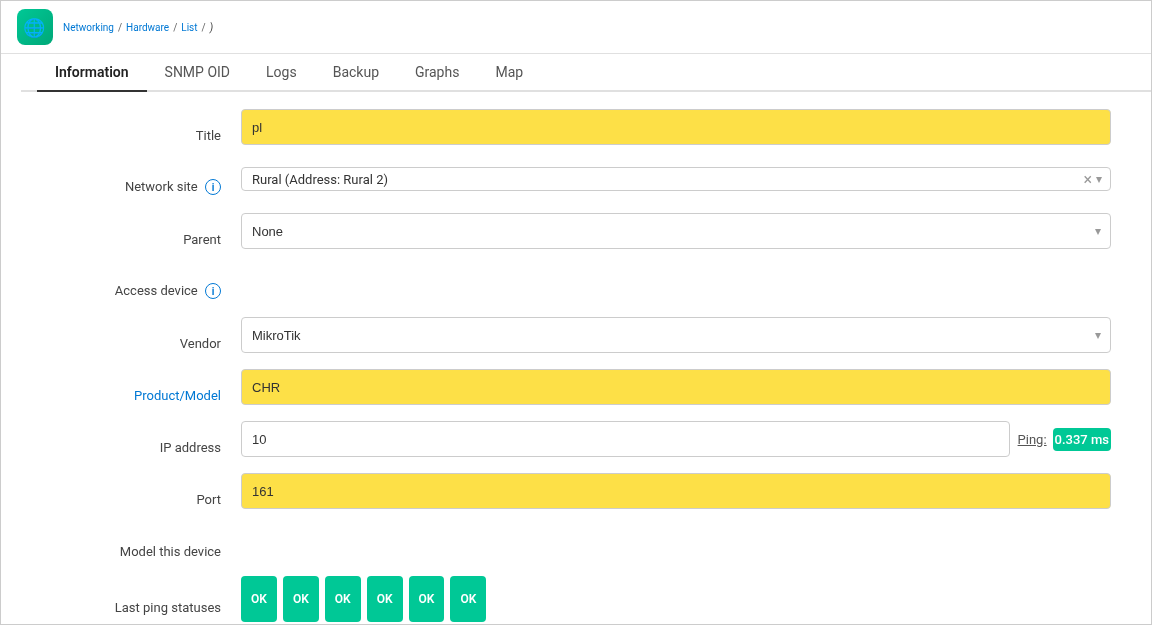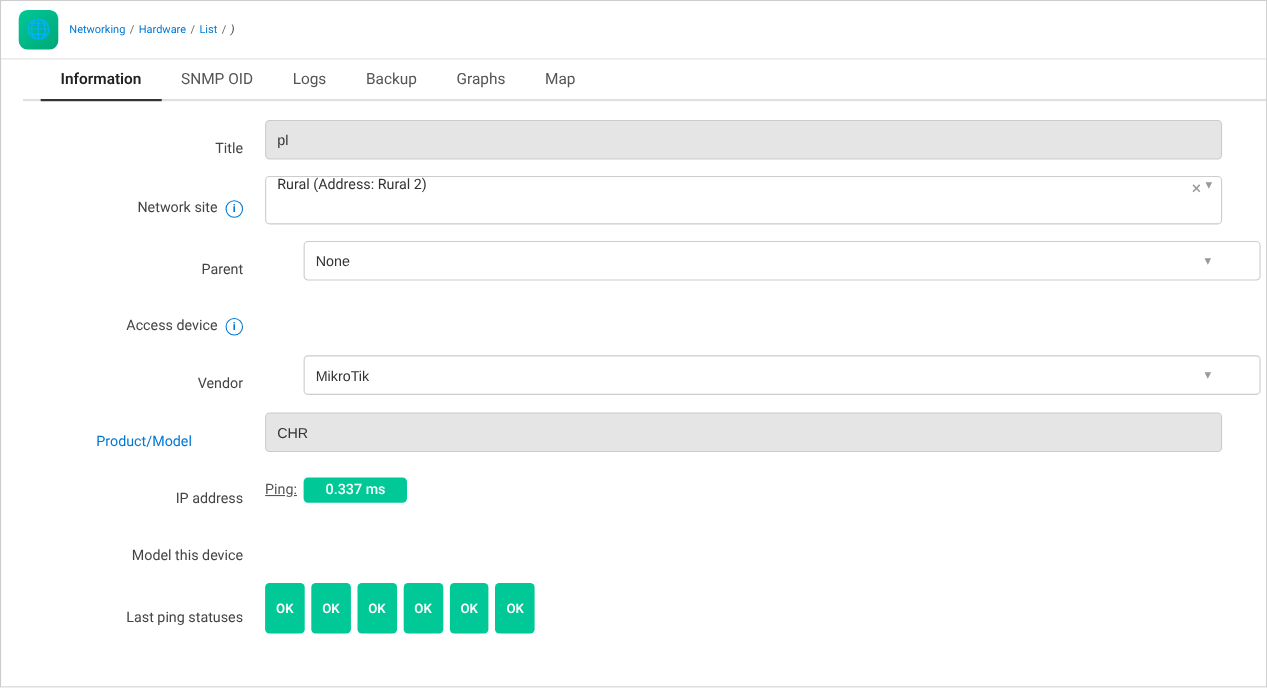--- a/index.html
+++ b/index.html
@@ -137,51 +137,50 @@
     }
 
     .text-input {
       width: 100%;
       height: 36px;
       border: 1px solid #ccc;
       border-radius: 4px;
       padding: 0 10px;
       font-size: 13px;
       color: #333;
-      background: #e5e5e5;
+      background: #fde047;
       outline: none;
     }
 
     .select-wrapper {
       position: relative;
       width: 100%;
     }
 
     .select-field {
       width: 100%;
       height: 36px;
       border: 1px solid #ccc;
       border-radius: 4px;
       padding: 0 30px 0 10px;
       font-size: 13px;
       color: #333;
       background: #fff;
       appearance: none;
       cursor: pointer;
       outline: none;
-      margin-left: 35px;
     }
 
     .select-with-clear {
       display: flex;
-      align-items: flex-start;
+      align-items: center;
       border: 1px solid #ccc;
       border-radius: 4px;
       background: #fff;
-      height: 44px;
+      height: 24px;
       padding: 0 8px 0 10px;
     }
 
     .select-with-clear .select-value {
       flex: 1;
       font-size: 13px;
       color: #333;
     }
 
     .select-with-clear .clear-btn {
@@ -278,21 +277,21 @@
     .ping-label {
       font-size: 13px;
       color: #555;
       text-decoration: underline;
     }
 
     .ping-value {
       background: #00c896;
       color: white;
       border-radius: 4px;
-      padding: 4px 20px;
+      padding: 4px 2px;
       font-size: 13px;
       font-weight: 500;
     }
 
     
     .ok-badges {
       display: flex;
       gap: 6px;
       flex-wrap: wrap;
     }
@@ -302,21 +301,20 @@
       color: white;
       border-radius: 4px;
       padding: 16px 10px;
       font-size: 12px;
       font-weight: 600;
     }
 
     
     .field-label-colored {
       color: #0078d4;
-      text-align: center;
     }
   </style>
 </head>
 <body>
 
 <div class="app-container">
 
   <div class="header-bar">
     <div class="app-icon">
       <span>🌐</span>
@@ -405,28 +403,35 @@
       <div class="form-label field-label-colored">Product/Model</div>
       <div class="form-control">
         <input type="text" class="text-input" value="CHR" style="">
       </div>
     </div>
 
     <div class="form-row">
       <div class="form-label">IP address</div>
       <div class="form-control">
         <div class="ip-row">
+          <input type="text" class="ip-input" value="10" style="">
           <div class="ping-wrapper">
             <span class="ping-label">Ping:</span>
             <span class="ping-value">0.337 ms</span>
           </div>
         </div>
       </div>
     </div>
 
+    <div class="form-row">
+      <div class="form-label">Port</div>
+      <div class="form-control">
+        <input type="text" class="text-input" value="161" style="">
+      </div>
+    </div>
 
     <div class="form-row">
       <div class="form-label">Model this device</div>
       <div class="form-control">
         <label class="toggle-switch">
           <input type="checkbox" checked="" style="">
           <span class="toggle-slider"></span>
         </label>
       </div>
     </div>

